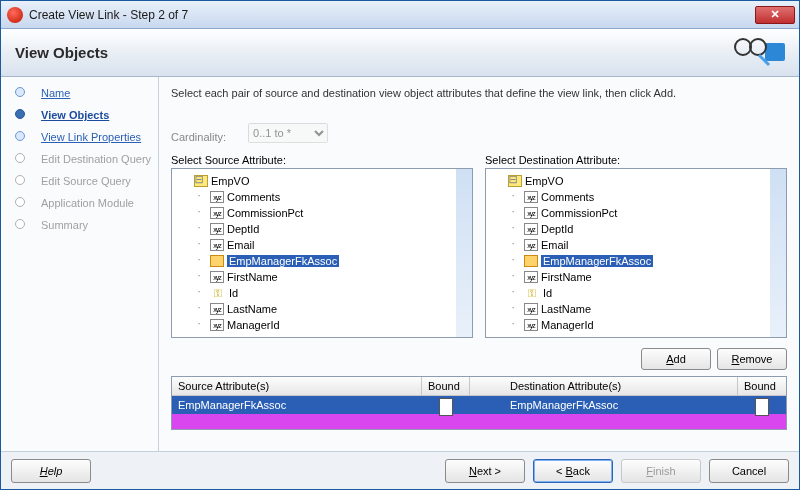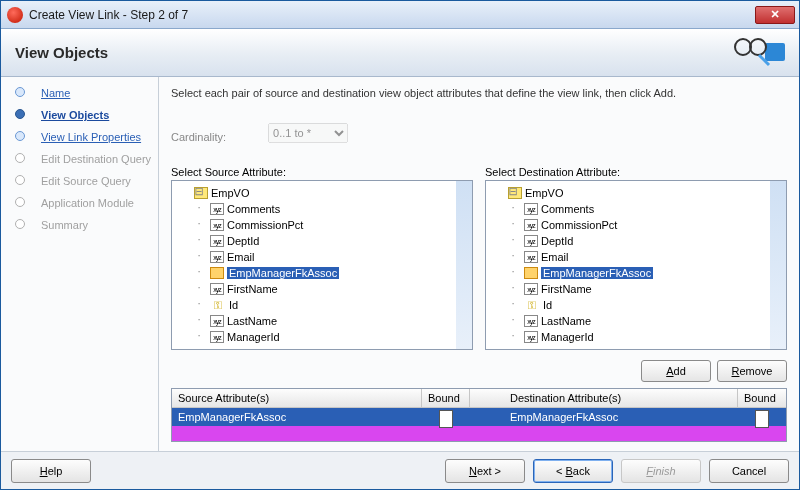--- a/index.html
+++ b/index.html
@@ -17,22 +17,22 @@
   .step { display:flex; align-items:flex-start; height:22px; padding-left:14px; gap:16px; color:#8a8a8a;}
   .step .dot{ width:10px;height:10px;border:1px solid #b0b0b0;border-radius:50%; background:#fff; flex-shrink:0;}
   .step.done .dot{ background:#d9e8fb; border-color:#6a98d4;}
   .step.current .dot{ background:#3b6fb5; border-color:#2a5790;}
   .step a{ color:#2a5fb5; text-decoration:underline; cursor:pointer;}
   .step.current a{ font-weight:bold; color:#1b4a9e;}
   .step.disabled{ color:#a0a0a0;}
   .main { flex:1; padding:10px 12px 0 12px; display:flex; flex-direction:column; gap:4px; }
   .instruction{ color:#333; white-space:normal; height:30px;}
   .card-row{ display:flex; align-items:flex-end; gap:22px; color:#888; margin-top:2px;}
-  .card-row select{ height:20px; font-size:11px; color:#666; width:80px;margin-left:20px;}
-  .trees{ display:flex; gap:12px;margin-top:12px; }
+  .card-row select{ height:20px; font-size:11px; color:#666; width:80px;}
+  .trees{ display:flex; gap:12px; }
   .tree-col{ flex:1; display:flex; flex-direction:column;}
   .tree-col .lbl{ margin:7px 0 2px 0; }
   .tree{ height:170px; border:1px solid #8e9cb0; background:#fff; overflow:hidden; position:relative;}
   .tree .scroll-edge{ position:absolute; right:0; top:0; width:16px; height:100%; background:linear-gradient(to bottom,#cfe0f4,#e8f0fa);}
   .tree ul{ list-style:none; padding:4px 2px 4px 18px;}
   .tree li{ height:16px; display:flex; align-items:center; gap:3px; padding-left:20px; position:relative;}
   .tree li.root{ padding-left:4px;}
   .ic{ width:14px;height:12px; display:inline-block; flex-shrink:0;}
   .ic-xyz{ background:#fff; border:1px solid #888; font-size:7px; display:flex;align-items:center;justify-content:center; letter-spacing:-1px;}
   .ic-key{ width:16px; color:#c9a600; font-size:11px; text-align:center;}
@@ -46,21 +46,21 @@
   .attr-table .hdr{ display:flex; background:linear-gradient(to bottom,#fdfdfd,#e6e6e6); border-bottom:1px solid #c6c6c6;}
   .attr-table .hdr div{ padding:3px 6px; border-right:1px solid #c6c6c6;}
   .attr-table .row{ display:flex; background:#2a5fb5; color:#fff;}
   .attr-table .row div{ padding:2px 6px; height:18px; display:flex; align-items:center;}
   .c-src{ width:250px;} .c-b{ width:48px;} .c-dst{ flex:1;margin-left:34px;} .c-b2{ width:48px;}
   .chk{ width:14px;height:14px;border:1px solid #555;background:#fff;margin:auto;}
   .footer{ height:38px; border-top:1px solid #c7cfd8; display:flex; align-items:center; padding:0 10px; gap:8px; background:#eef1f5;}
   .footer .spacer{ flex:1;}
   button.ft{ width:80px; height:24px; background:linear-gradient(to bottom,#fdfdfd,#e4e4e4); border:1px solid #8a8a8a; border-radius:3px;}
   button.ft.def{ border:1px solid #2a65b8; box-shadow:0 0 0 1px #7fb0ef inset;}
-  button.ft.dis{ color:#9a9a9a; border-color:#c7c7c7;font-style:italic;}
+  button.ft.dis{ color:#9a9a9a; border-color:#c7c7c7;}
 </style>
 </head>
 <body>
 
 <div class="window">
   <div class="titlebar">
     <div class="app-icon"></div>
     <div class="title">Create View Link - Step 2 of 7</div>
     <div class="close">✕</div>
   </div>
@@ -256,20 +256,20 @@
           <div class="c-dst">EmpManagerFkAssoc</div>
           <div class="c-b2">
               <div class="chk"></div>
             </div>
         </div>
       </div>
     </div>
   </div>
 
   <div class="footer">
-    <button class="ft" style="text-decoration:none;"><u>H</u>elp</button>
+    <button class="ft" style="text-decoration:none;font-style:italic;"><u>H</u>elp</button>
     <div class="spacer"></div>
     <button class="ft"><u>N</u>ext &gt;</button>
     <button class="ft def">&lt; <u>B</u>ack</button>
     <button class="ft dis"><u>F</u>inish</button>
     <button class="ft">Cancel</button>
   </div>
 </div>
 
 </body></html>

